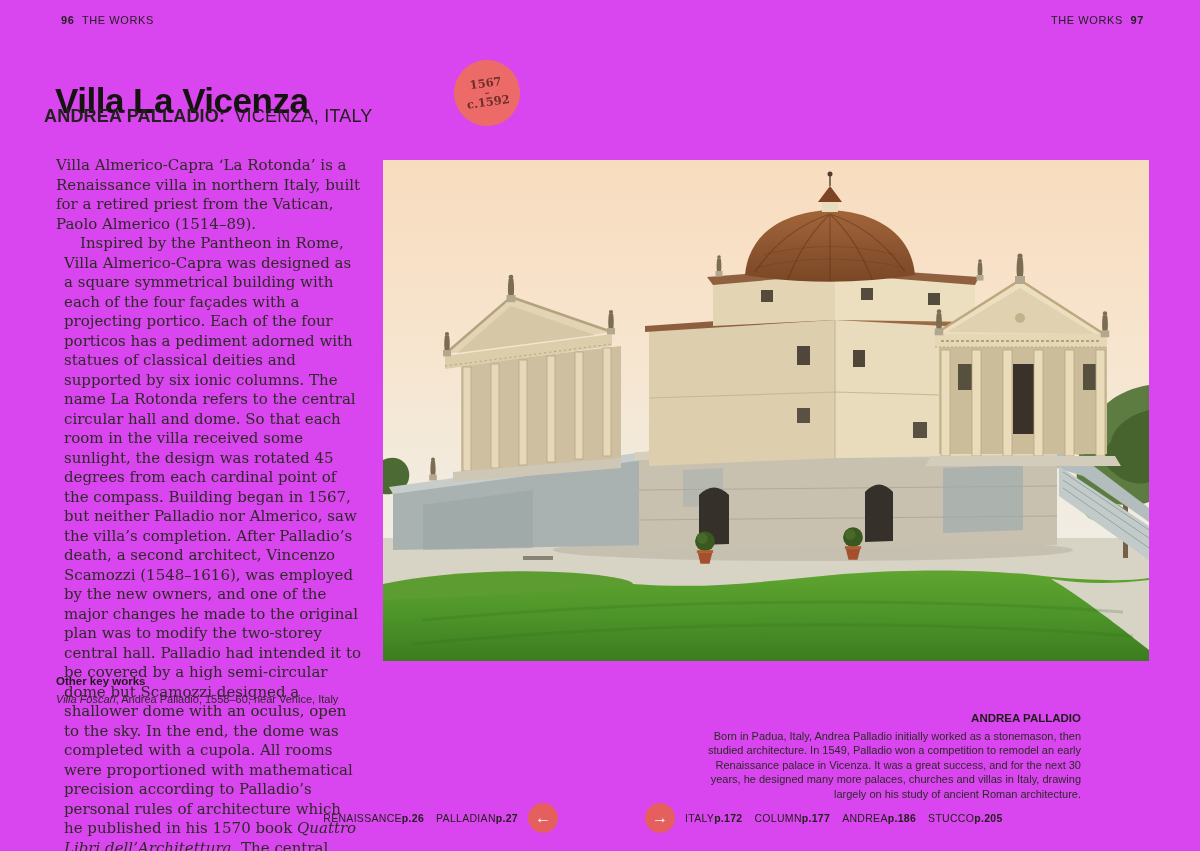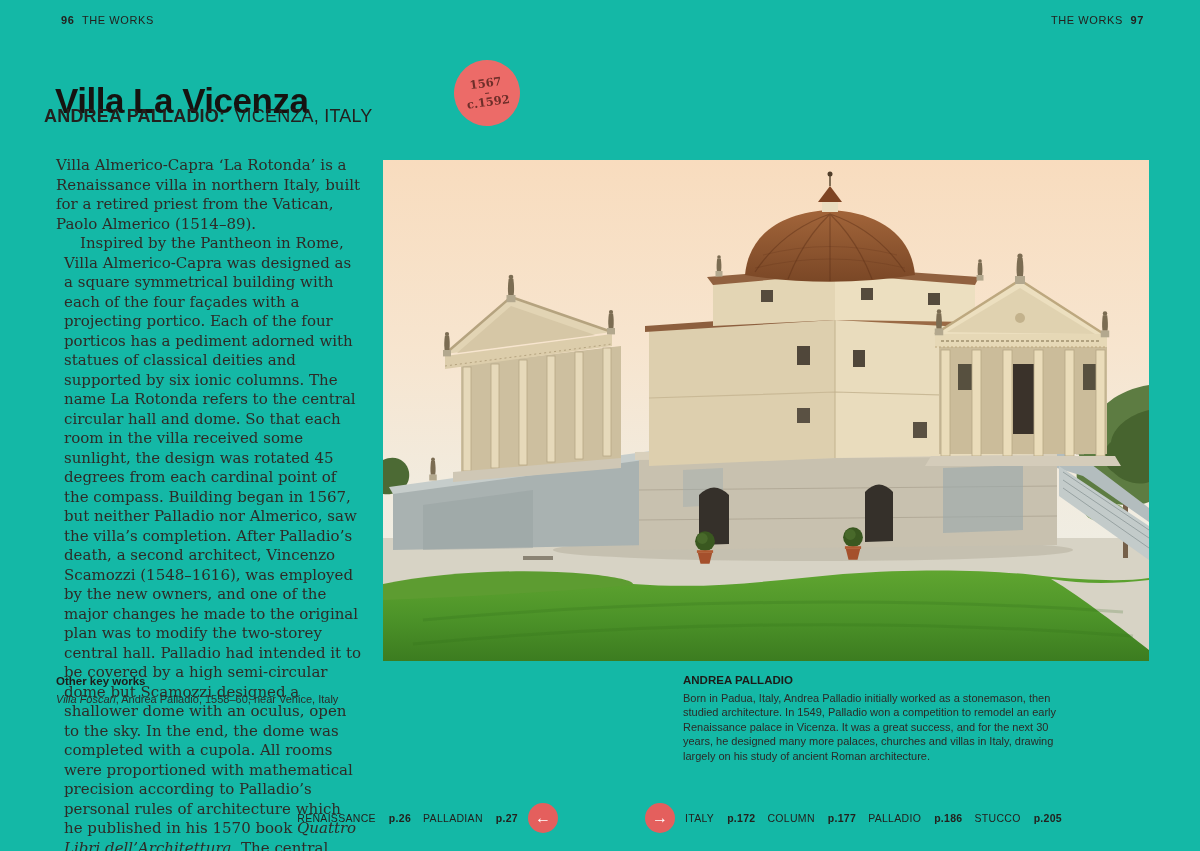--- a/index.html
+++ b/index.html
@@ -1,18 +1,18 @@
 <!DOCTYPE html>
 <html><head>
 <meta charset="utf-8">
 <style>
   html,body{margin:0;padding:0;}
   body{width:1200px;height:851px;position:relative;overflow:hidden;
        font-family:"Liberation Sans",sans-serif;background:#edebe5;color:#1d1b18;}
-  .page{position:absolute;inset:0;background:#14b8a6;}
+  .page{position:absolute;inset:0;background:#d946ef;}
 
   
   .runhead{position:absolute;top:14px;font-size:11px;letter-spacing:.6px;color:#23211e;}
   .runhead .pg-num{font-weight:700;margin:0 4px;}
   .runhead-left{left:57px;}
   .runhead-right{right:52px;text-align:right;}
 
   
   .title{position:absolute;left:55px;top:58px;font-size:35px;font-weight:700;
          letter-spacing:-.5px;color:#151310;}
@@ -33,33 +33,33 @@
            font-family:"DejaVu Serif",serif;font-size:15px;line-height:19.5px;color:#2e2b27;}
   .article p{margin:0;}
   .article p.indent{text-indent:16px;margin-left:8px;}
 
   
   .okw{position:absolute;left:56px;top:674px;width:330px;font-size:11px;line-height:15px;color:#2c2a27;}
   .okw-h{font-weight:700;font-size:11.5px;margin-bottom:3px;color:#1d1b18;}
   .okw-line em{font-style:italic;}
 
   
-  .bio{position:absolute;left:683px;top:673px;width:398px;font-size:11px;line-height:14.5px;color:#2c2a27;}
+  .bio{position:absolute;left:683px;top:711px;width:398px;font-size:11px;line-height:14.5px;color:#2c2a27;text-align:right;}
   .bio-h{font-weight:700;font-size:11.5px;margin-bottom:3px;color:#1d1b18;}
 
   
   .footer-left{position:absolute;top:803px;left:0;width:558px;display:flex;
                justify-content:flex-end;align-items:center;gap:10px;}
   .footer-right{position:absolute;top:803px;left:645px;display:flex;align-items:center;gap:10px;}
   .nav-links{display:flex;align-items:center;}
   .nav-link{display:inline-flex;align-items:center;margin-right:12px;font-size:10.5px;
             letter-spacing:.3px;color:#23211e;cursor:pointer;}
   .nav-link:last-child{margin-right:0;}
   .nav-cat{font-weight:400;}
-  .nav-pg{font-weight:700;margin-left:13px;}
+  .nav-pg{font-weight:700;margin-left:0;}
   .nav-circle{width:30px;height:30px;border-radius:50%;background:#e45f5d;color:#fff;
               display:flex;align-items:center;justify-content:center;font-size:16px;
               font-weight:700;line-height:1;cursor:pointer;flex:0 0 auto;}
 
   
   .photo{position:absolute;left:383px;top:160px;width:766px;height:501px;overflow:hidden;}
   .photo svg{display:block;}
 </style>
 </head>
 <body>
@@ -126,21 +126,21 @@
     <span class="nav-links">
         <span class="nav-link">
           <span class="nav-cat">ITALY</span>
           <span class="nav-pg">p.172</span>
         </span>
         <span class="nav-link">
           <span class="nav-cat">COLUMN</span>
           <span class="nav-pg">p.177</span>
         </span>
         <span class="nav-link">
-          <span class="nav-cat">PALLADIO</span>
+          <span class="nav-cat">ANDREA</span>
           <span class="nav-pg">p.186</span>
         </span>
         <span class="nav-link">
           <span class="nav-cat">STUCCO</span>
           <span class="nav-pg">p.205</span>
         </span>
       </span>
   </div>
 
   <figure class="photo" style="margin:0" aria-label="Photograph of Villa La Rotonda at dusk: domed villa with twin columned porticos, stone stair wings and bright green lawn">

